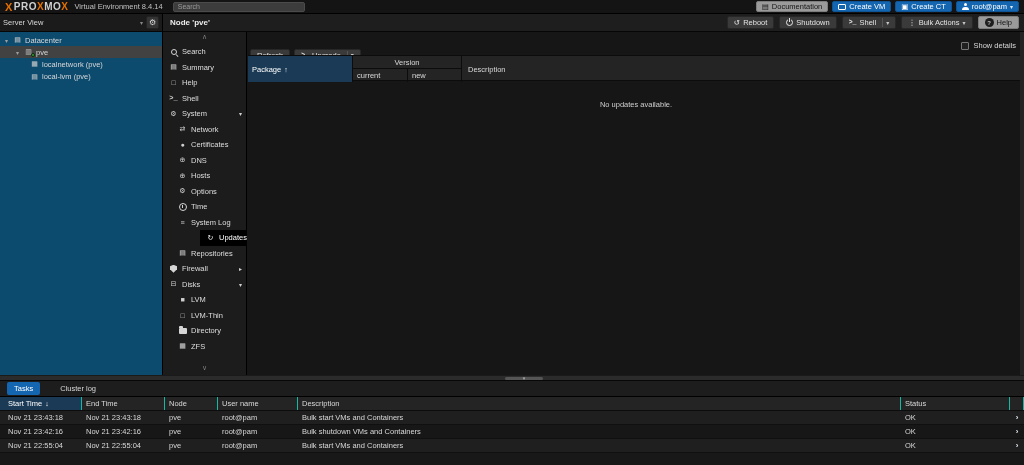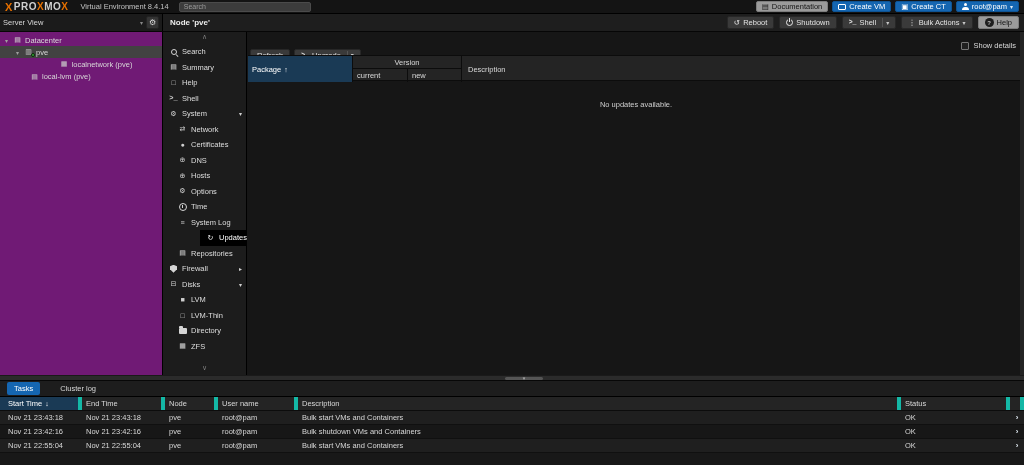--- a/index.html
+++ b/index.html
@@ -6,21 +6,21 @@
   #app{position:relative;width:1024px;height:465px;background:#161616;overflow:hidden;
        font-family:"Liberation Sans",sans-serif;font-size:8px;color:#d5d5d5;}
   *{box-sizing:border-box;}
 
   
   #hdr{position:absolute;left:0;top:0;width:1024px;height:14px;background:#141414;
        display:flex;align-items:center;padding:0 5px;gap:4px;border-bottom:1px solid #000;}
   .logo{display:flex;align-items:center;font-weight:bold;font-size:10px;letter-spacing:.5px;color:#cfcfcf;}
   .logo .mark{color:#e57000;font-size:11px;margin-right:1px;}
   .logo .ox{color:#e57000;}
-  .subtitle{font-size:7.5px;color:#c2c2c2;margin-left:8px;}
+  .subtitle{font-size:7.5px;color:#c2c2c2;margin-left:2px;}
   #global-search{width:132px;height:10px;margin-left:6px;background:#3c3c3c;border:1px solid #4b4b4b;
        border-radius:2px;color:#ddd;font-size:7px;padding:0 4px;outline:none;font-family:"Liberation Sans",sans-serif;}
   #global-search::placeholder{color:#9b9b9b;}
   .hdr-right{margin-left:auto;display:flex;gap:4px;align-items:center;}
   .btn{height:11px;display:inline-flex;align-items:center;gap:3px;padding:0 5px;border-radius:2px;
        font-size:7.5px;white-space:nowrap;cursor:default;}
   .btn.blue{background:#1566b1;border:1px solid #0f5494;color:#fff;text-align:center;}
   .btn.gray{background:#9a9a9a;border:1px solid #7d7d7d;color:#141414;}
   .caret{font-size:6px;line-height:1;opacity:.85;}
 
@@ -35,21 +35,21 @@
         display:inline-flex;align-items:center;justify-content:center;color:#d8d8d8;font-size:8px;}
   .node-title{margin-left:7px;font-weight:bold;font-size:8px;color:#ececec;}
   .tbar-right{margin-left:auto;margin-right:5px;display:flex;gap:5px;align-items:center;}
   .tbtn{background:#3a3a3a;border:1px solid #272727;color:#e2e2e2;height:13px;padding:0 6px;
         border-radius:2px;display:inline-flex;align-items:center;gap:3px;font-size:7.5px;white-space:nowrap;}
   .tbtn.light{background:#9a9a9a;border-color:#7d7d7d;color:#141414;}
   .split{border-left:1px solid #5a5a5a;height:9px;margin-left:3px;padding-left:3px;display:inline-flex;align-items:center;}
   .mono{font-family:"Liberation Mono",monospace;font-size:6.5px;font-weight:bold;}
 
   
-  #tree{position:absolute;left:0;top:32px;width:163px;height:343px;background:#701a75;
+  #tree{position:absolute;left:0;top:32px;width:163px;height:343px;background:#0c4a6e;
         border-right:1px solid #000;padding-top:2px;}
   .tree-row{height:12.2px;display:flex;align-items:center;gap:3px;font-size:7.5px;color:#d8d8d8;}
   .tree-row.selected{background:#424242;}
   .tree-exp{width:7px;text-align:center;color:#9f9f9f;font-size:6px;}
   .tree-ico{width:9px;text-align:center;color:#cccccc;font-size:7px;position:relative;display:inline-block;}
   .status-dot{position:absolute;right:-2px;bottom:-1px;width:4px;height:4px;border-radius:50%;
         background:#35a835;border:1px solid #0c2b0c;}
 
   
   #side{position:absolute;left:163px;top:32px;width:84px;height:343px;background:#1c1c1c;
@@ -119,21 +119,21 @@
   #splitter .handle{position:absolute;left:505px;top:1px;width:38px;height:3px;background:#555;border-radius:2px;
         text-align:center;color:#aaa;font-size:5px;line-height:3px;}
 
   
   #tasks{position:absolute;left:0;top:381px;width:1024px;height:84px;background:#181818;}
   #task-tabs{height:16px;background:#1d1d1d;border-bottom:1px solid #000;display:flex;align-items:center;gap:13px;padding-left:7px;}
   .tab{height:13px;padding:0 7px;display:inline-flex;align-items:center;border-radius:2px;font-size:7.5px;color:#d8d8d8;}
   .tab.active{background:#1566b1;color:#fff;}
   .trow{display:grid;grid-template-columns:82px 83px 53px 80px 603px 109px 14px;height:14px;align-items:center;font-size:7.5px;}
   #task-header{background:#242424;border-bottom:1px solid #0c0c0c;color:#d8d8d8;}
-  #task-header .tcell{border-right:4px solid #14b8a6;height:100%;display:flex;align-items:center;}
+  #task-header .tcell{border-right:1px solid #14b8a6;height:100%;display:flex;align-items:center;}
   .tcell{padding-left:4px;overflow:hidden;white-space:nowrap;}
   .tcell.first{padding-left:8px;}
   .tcell.sorted{background:#1a3a55;color:#fff;gap:3px;}
   .task-row{color:#d8d8d8;border-bottom:1px solid #101010;}
   .task-row.odd{background:#1f1f1f;} .task-row.even{background:#171717;}
   .row-chev{color:#dfe8f0;font-size:8px;font-weight:bold;text-align:center;padding:0;}
   .sort-arrow{font-size:7px;}
 </style>
 </head>
 <body>
@@ -210,21 +210,21 @@
     <div class="tree-row" style="padding-left:3px;">
       <span class="tree-exp">▾</span>
       <span class="tree-ico">▤</span>
       <span>Datacenter</span>
     </div>
     <div class="tree-row selected" style="padding-left:14px;">
       <span class="tree-exp">▾</span>
       <span class="tree-ico"><span>▥</span><span class="status-dot"></span></span>
       <span>pve</span>
     </div>
-    <div class="tree-row" style="padding-left:30px;justify-content:center;">
+    <div class="tree-row" style="padding-left:30px;">
       <span class="tree-ico">▦</span>
       <span>localnetwork (pve)</span>
     </div>
     <div class="tree-row" style="padding-left:30px;">
       <span class="tree-ico">▤</span>
       <span>local-lvm (pve)</span>
     </div>
   </div>
 
   <div id="side">

